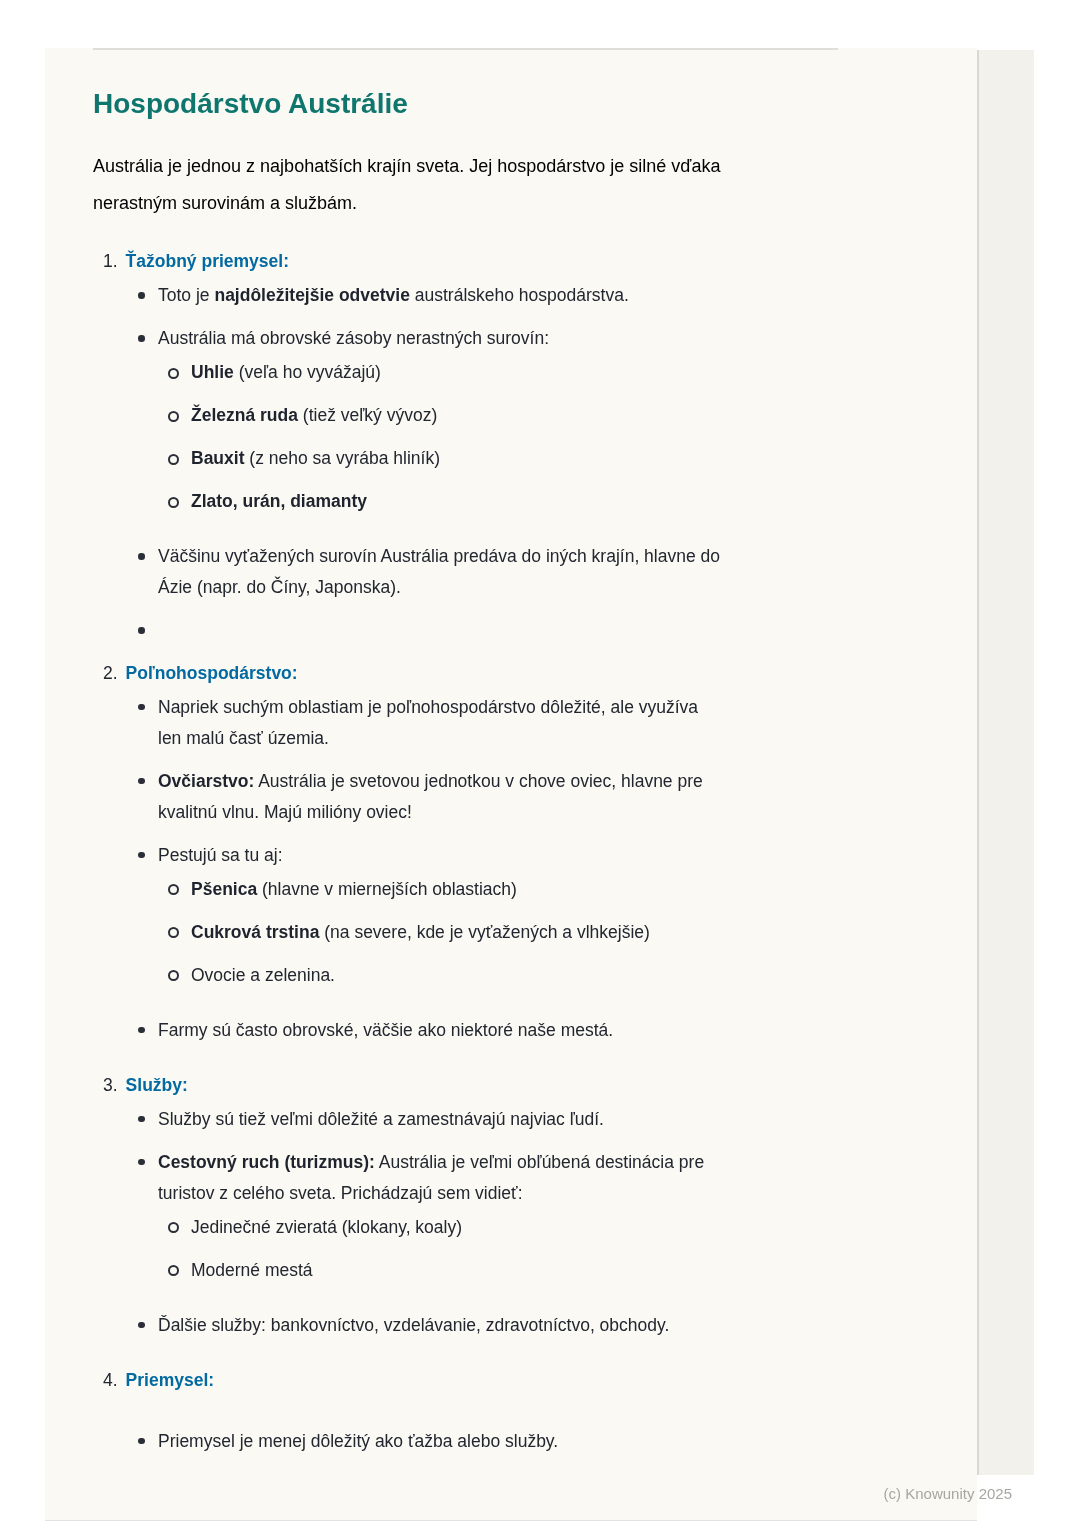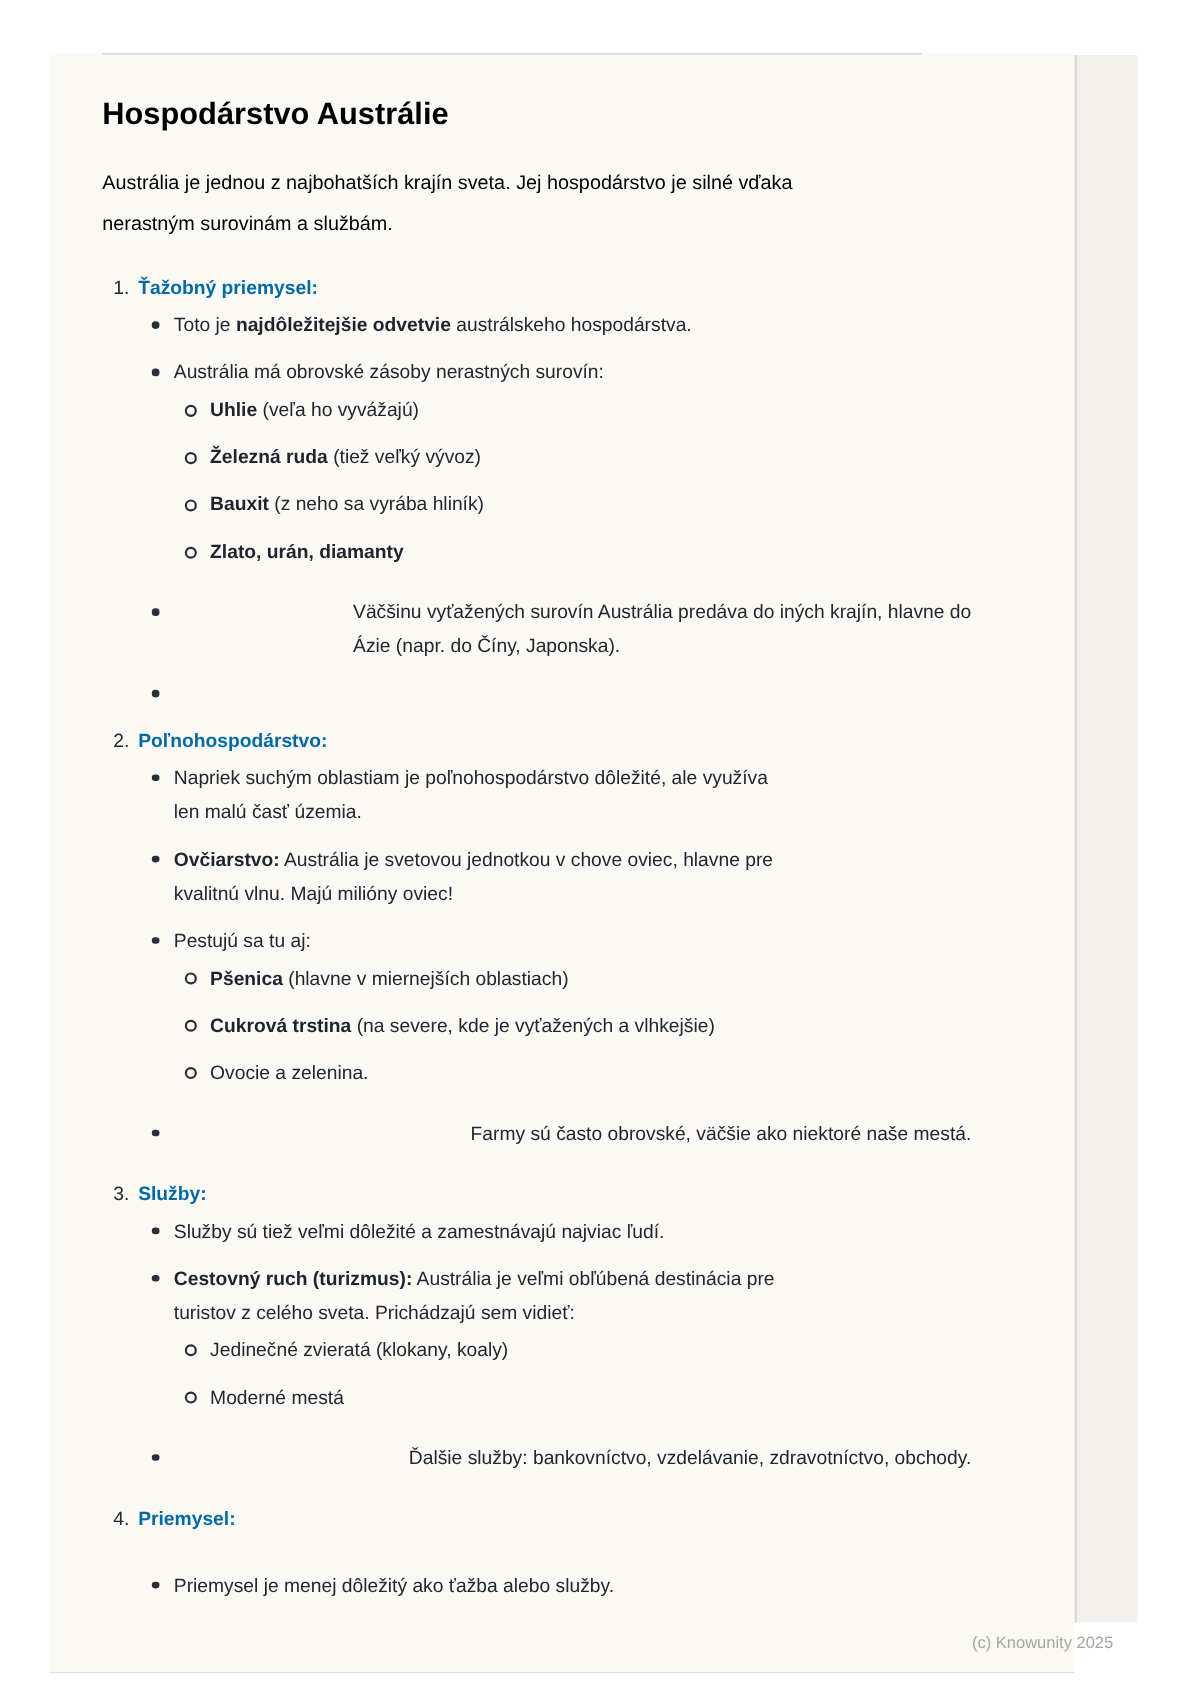--- a/index.html
+++ b/index.html
@@ -17,35 +17,35 @@
     position:absolute;left:48px;top:0;width:745px;height:2px;background:#dededa;
   }
   .side-strip{
     position:absolute;left:977px;top:50px;width:55px;height:1425px;
     background:#f2f1ec;border-left:2px solid #d9d8d4;
   }
   .content{
     position:absolute;left:48px;top:38px;width:790px;
   }
   .doc-title{
-    margin:0;font-size:28px;line-height:36px;font-weight:700;color:#000000;
+    margin:0;font-size:28px;line-height:36px;font-weight:700;color:#0f766e;
     white-space:nowrap;
   }
   .intro{
     margin:26px 0 0 0;font-size:18px;line-height:37px;color:#000000;
   }
   .l1,.l2{display:block;white-space:nowrap;}
   .sections{margin-top:16px;}
   .section{margin-top:24px;font-size:17.5px;line-height:31px;}
   .section-head{display:flex;padding-left:10px;}
   .section-head .num{margin-right:8px;font-weight:400;}
   .section-head .head{font-weight:700;color:#0369a1;}
   .b2{display:flex;margin-top:12px;padding-left:45px;}
   .b2.first{margin-top:3px;}
-  .b2.after-sub{margin-top:24px;justify-content:space-between;}
+  .b2.after-sub{margin-top:24px;}
   .b2.last-gap{margin-top:30px;}
   .dot{
     flex:0 0 auto;width:6.5px;height:6.5px;border-radius:50%;
     background:#2a2e37;margin:12px 13.5px 0 0;
   }
   .btext{min-width:0;}
   strong{font-weight:700;color:#1e232d;}
   .sublist{margin-left:10px;text-align:right;}
   .b3{display:flex;margin-top:12px;}
   .b3.first{margin-top:3px;}

